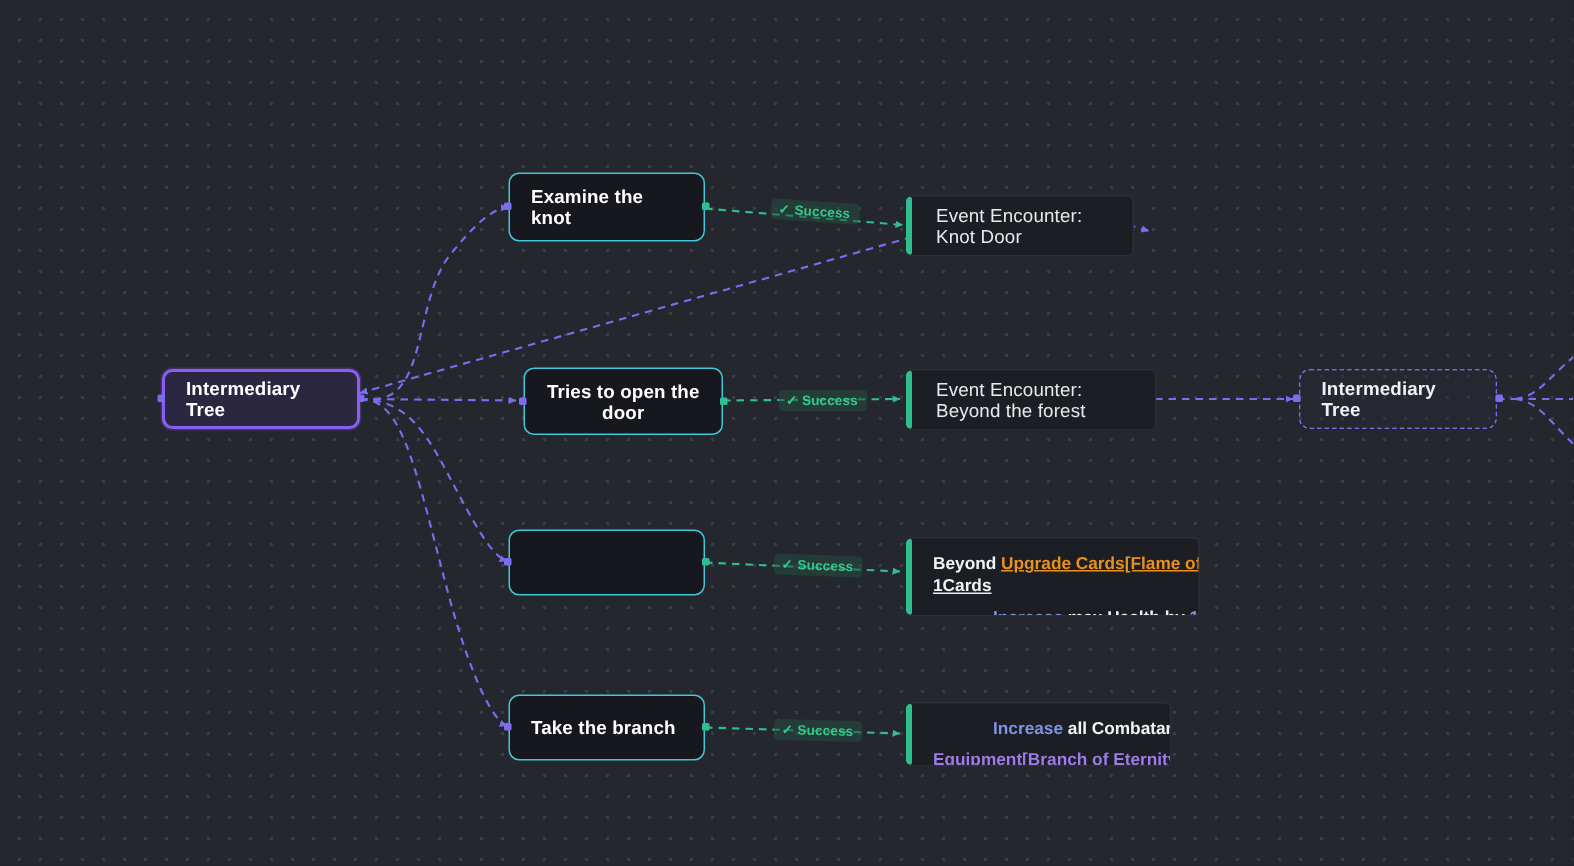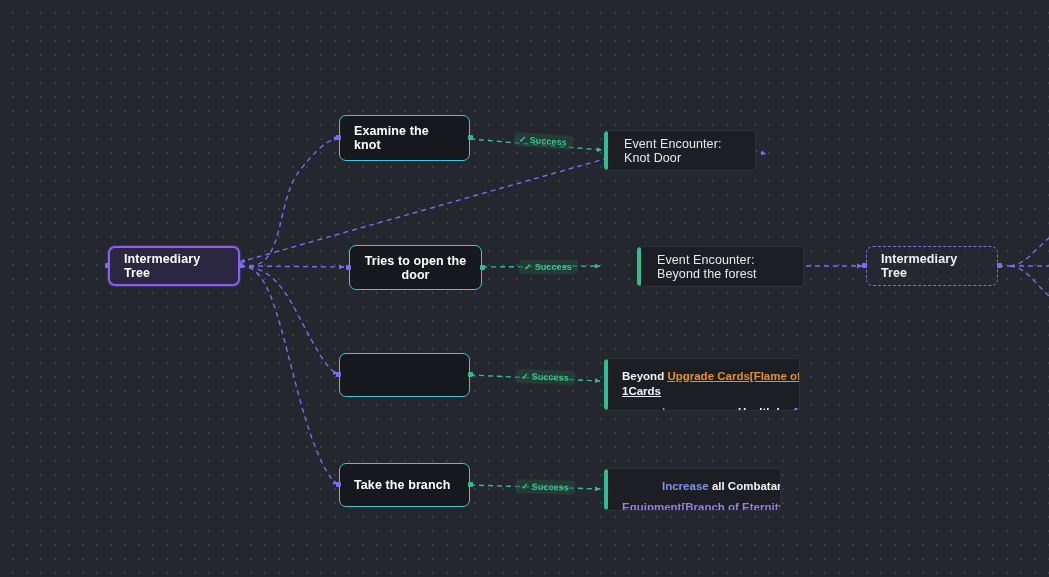--- a/index.html
+++ b/index.html
@@ -236,21 +236,21 @@
     <span class="node-label">Take the branch</span>
     <span class="handle" style="left:-4px; top:50%; margin-top:-3px;"></span>
     <span class="handle green" style="right:-4px; top:50%; margin-top:-3px;"></span>
   </div>
 
   <div class="node node-event" style="left:604px; top:130px; width:152px; height:41px;">
     <span class="accent"></span>
     <span class="node-label">Event Encounter: Knot Door</span>
   </div>
 
-  <div class="node node-event" style="left:604px; top:246px; width:167px; height:41px;margin-left:33px;">
+  <div class="node node-event" style="left:604px; top:246px; width:167px; height:41px;">
     <span class="accent"></span>
     <span class="node-label">Event Encounter: Beyond the forest</span>
   </div>
 
   <div class="node-outcome" style="left:604px; top:358px; width:196px; height:53px;">
     <span class="accent"></span>
     <div class="outcome-line">
       <span class="tok-white">Beyond </span><span class="tok-orange">Upgrade Cards[Flame of Eternity]</span>
     </div>
     <div class="outcome-line" style="margin-top:0;">

